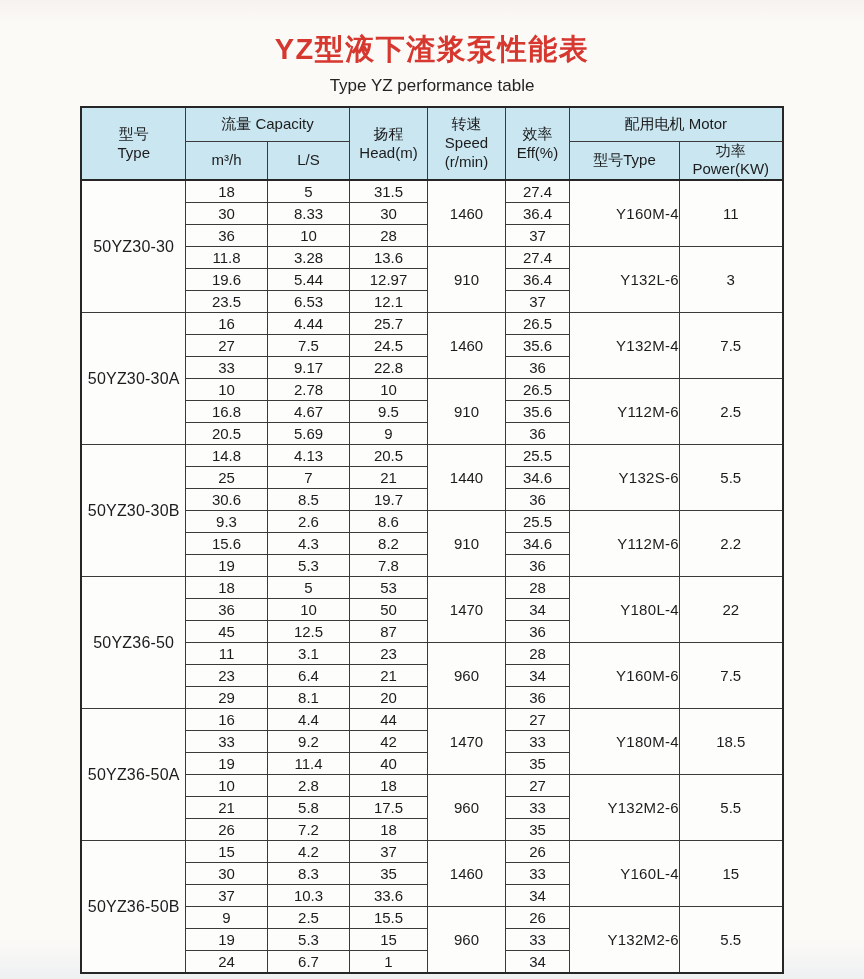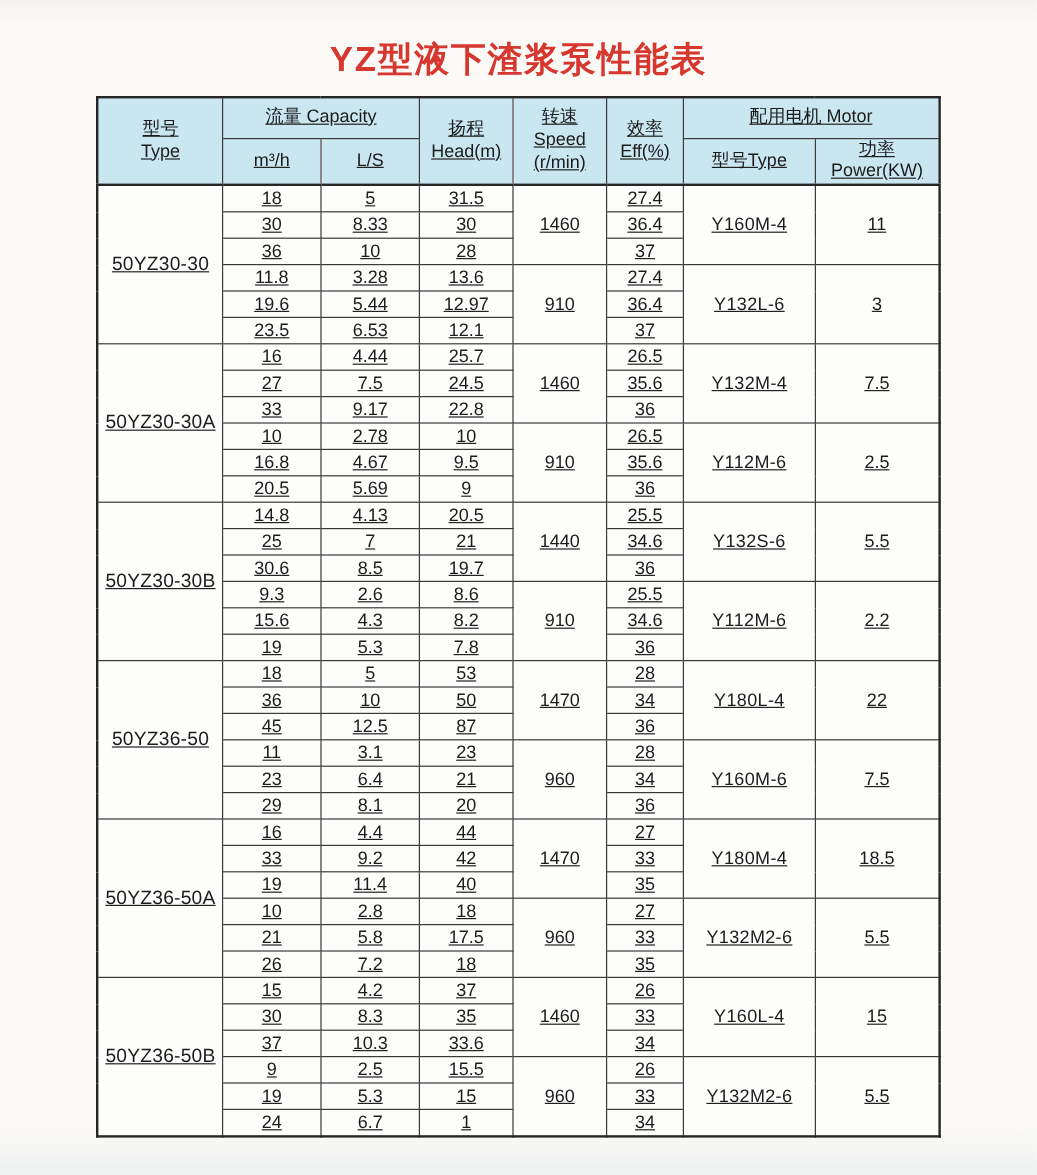--- a/index.html
+++ b/index.html
@@ -28,21 +28,20 @@
     text-align:center;
     font-size:17px;
     color:#242424;
   }
   table.perf {
     border-collapse:collapse;
     margin:10px auto 0 auto;
     width:701px;
     table-layout:fixed;
     background:#fdfdfc;
-    text-decoration:underline;
   }
   table.perf th, table.perf td {
     border:1px solid #3a3a3a;
     text-align:center;
     vertical-align:middle;
     font-size:15px;
     color:#1c1c1c;
     padding:0;
     overflow:hidden;
   }
@@ -53,29 +52,30 @@
     font-size:15px;
     line-height:1.25;
   }
   thead tr.hdr-top th { height:34px; }
   thead tr.hdr-sub th { height:30px; }
   thead tr.hdr-sub th { border-bottom:2px solid #262626; }
   thead th[rowspan] { border-bottom:2px solid #262626; }
   thead .two-line span { display:block; }
   tbody td { height:21px; line-height:21px; }
   tbody td.model-cell { font-size:16px; letter-spacing:0.2px; }
-  tbody td.motor-cell { letter-spacing:0.3px; }
+  tbody td.motor-cell { letter-spacing:0.3px;text-align:right; }
   tbody tr.block-start td { border-top:1.5px solid #2e2e2e; }
 </style>
 </head>
 <body>
 
 <div class="page">
 
   <div class="page-title">YZ型液下渣浆泵性能表</div>
+  <div class="page-subtitle">Type YZ performance table</div>
 
   <table class="perf">
     <colgroup>
       <col style="width:104px">
       <col style="width:82px">
       <col style="width:82px">
       <col style="width:78px">
       <col style="width:78px">
       <col style="width:64px">
       <col style="width:110px">

